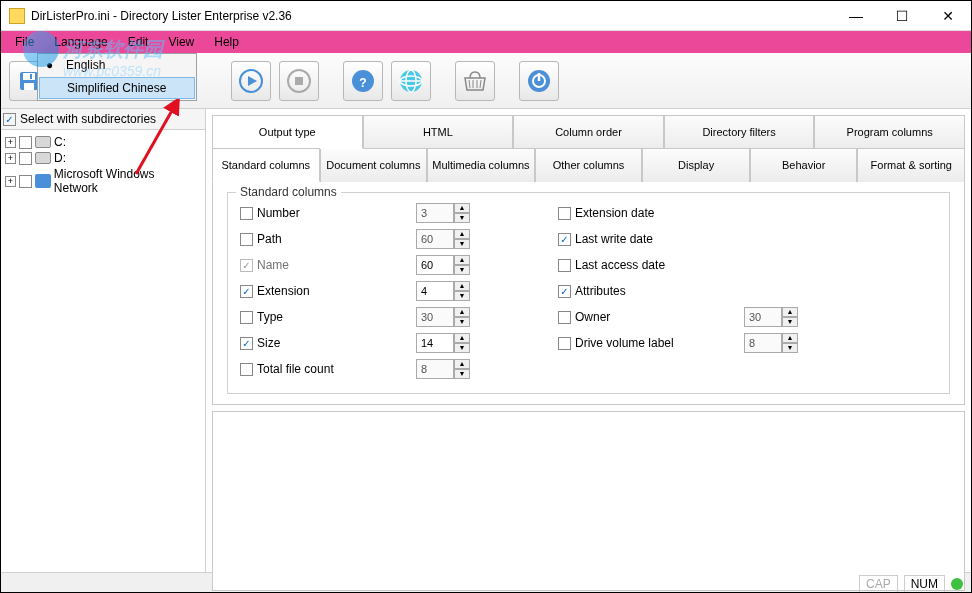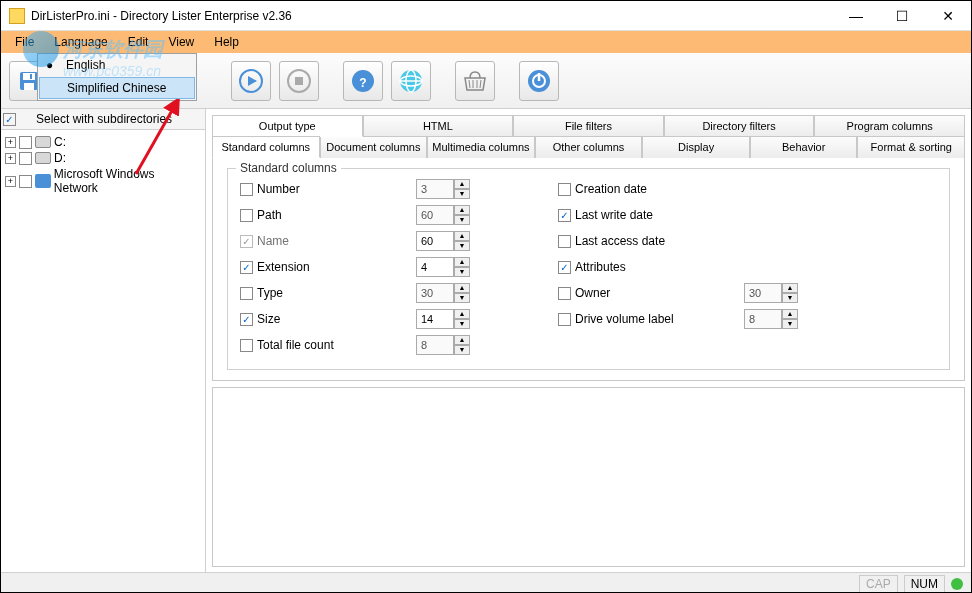--- a/index.html
+++ b/index.html
@@ -4,21 +4,21 @@
 <style>
 * { box-sizing: border-box; margin: 0; padding: 0; font-family: "Segoe UI", Tahoma, sans-serif; font-size: 12px; }
 body { background: #fff; width: 972px; height: 593px; overflow: hidden; position: relative; border: 1px solid #000; }
 
 .titlebar { height: 30px; background: #fff; display: flex; align-items: center; padding-left: 8px; border-bottom: 1px solid #e0e0e0; }
 .titlebar-icon { width: 16px; height: 16px; background: #ffd860; border: 1px solid #d4a020; margin-right: 6px; }
 .titlebar-text { flex: 1; color: #000; font-size: 12px; }
 .titlebar-btns { display: flex; height: 100%; }
 .titlebar-btn { width: 46px; height: 100%; display: flex; align-items: center; justify-content: center; color: #000; font-size: 14px; }
 
-.menubar { height: 22px; background: #fdba74; display: flex; align-items: center; padding-left: 6px; gap: 4px; }
+.menubar { height: 22px; background: #ec4899; display: flex; align-items: center; padding-left: 6px; gap: 4px; }
 .menu-item { padding: 2px 8px; }
 
 .watermark { position: absolute; left: 22px; top: 30px; pointer-events: none; opacity: 0.5; z-index: 50; font-style: italic; }
 .watermark .logo { display: flex; align-items: center; gap: 4px; }
 .wm-icon { width: 36px; height: 36px; border-radius: 50%; background: linear-gradient(135deg, #40b4ff, #0088dd); }
 .wm-text { color: #60c0ff; font-size: 20px; font-weight: bold; }
 .wm-url { color: #88d0ff; font-size: 14px; margin-left: 40px; margin-top: -4px; }
 
 .toolbar { height: 56px; background: linear-gradient(to bottom, #fcfcfc, #f0f0f0); border-bottom: 1px solid #d0d0d0; display: flex; align-items: center; padding: 0 8px; gap: 8px; position: relative; }
 .tool-btn { width: 40px; height: 40px; border: 1px solid #b8b8b8; border-radius: 3px; background: linear-gradient(to bottom, #fff, #e8e8e8); display: flex; align-items: center; justify-content: center; }
@@ -26,31 +26,31 @@
 
 .lang-popup { position: absolute; left: 36px; top: 52px; width: 160px; background: #f5f5f5; border: 1px solid #a0a0a0; z-index: 40; }
 .lang-item { padding: 4px 8px 4px 28px; position: relative; }
 .lang-item.hl { background: #cce4f7; border: 1px solid #7fb8e4; margin: 1px; padding: 3px 7px 3px 27px; }
 .lang-check { position: absolute; left: 8px; top: 4px; }
 
 .red-arrow { position: absolute; left: 125px; top: 98px; z-index: 45; pointer-events: none; }
 
 .main { display: flex; height: calc(100% - 128px); }
 .left-panel { width: 205px; border-right: 1px solid #d0d0d0; }
-.subdirs-chk { display: flex; align-items: center; gap: 20px; padding: 3px 2px; background: #f5f5f5; border-bottom: 1px solid #d0d0d0; }
+.subdirs-chk { display: flex; align-items: center; gap: 4px; padding: 3px 2px; background: #f5f5f5; border-bottom: 1px solid #d0d0d0; }
 .tree { padding: 4px; }
 .tree-row { display: flex; align-items: center; gap: 3px; padding: 1px 0; }
 .tree-exp { width: 11px; height: 11px; border: 1px solid #888; display: flex; align-items: center; justify-content: center; font-size: 9px; line-height: 1; }
 .tree-chk { width: 13px; height: 13px; border: 1px solid #888; }
 .drive-icon { width: 16px; height: 12px; background: #d8d8d8; border: 1px solid #888; border-radius: 2px; }
 .net-icon { width: 16px; height: 14px; background: #4a90d8; border-radius: 2px; }
 
 .right-panel { flex: 1; padding: 6px; display: flex; flex-direction: column; gap: 6px; }
 .tabs-row { display: flex; }
-.tab { flex: 1; text-align: center; padding: 4px 4px; border: 1px solid #c8c8c8; border-bottom: none; background: linear-gradient(to bottom, #fcfcfc, #ececec); font-size: 11px; white-space: nowrap; overflow: hidden; }
+.tab { flex: 1; text-align: center; padding: 10px 4px; border: 1px solid #c8c8c8; border-bottom: none; background: linear-gradient(to bottom, #fcfcfc, #ececec); font-size: 11px; white-space: nowrap; overflow: hidden; }
 .tab.active { background: #fff; border-bottom: 1px solid #fff; position: relative; z-index: 2; }
 .tab-body { border: 1px solid #c8c8c8; padding: 10px 14px; background: #fff; margin-top: -1px; }
 
 .fieldset { border: 1px solid #d0d0d0; padding: 10px 12px 14px 12px; position: relative; }
 .fieldset-label { position: absolute; top: -8px; left: 8px; background: #fff; padding: 0 4px; color: #333; }
 .cols-grid { display: grid; grid-template-columns: 160px 70px 40px 170px 70px; gap: 6px 16px; align-items: center; }
 .chk-row { display: flex; align-items: center; gap: 4px; }
 .chk { width: 13px; height: 13px; border: 1px solid #888; display: inline-flex; align-items: center; justify-content: center; font-size: 10px; color: #0066cc; }
 .chk.disabled { color: #999; border-color: #bbb; }
 .chk.checked::after { content: "✓"; }
@@ -199,21 +199,21 @@
         <span>Microsoft Windows Network</span>
       </div>
     </div>
   </div>
 
   <div class="right-panel">
     <div>
       <div class="tabs-row">
         <div class="tab active">Output type</div>
         <div class="tab">HTML</div>
-        <div class="tab">File filters</div>
+        <div class="tab">Column order</div>
         <div class="tab">Directory filters</div>
         <div class="tab">Program columns</div>
       </div>
       <div class="tabs-row" style="margin-top:-1px">
         <div class="tab active">Standard columns</div>
         <div class="tab">Document columns</div>
         <div class="tab">Multimedia columns</div>
         <div class="tab">Other columns</div>
         <div class="tab">Display</div>
         <div class="tab">Behavior</div>
@@ -230,21 +230,21 @@
             <div class="spin">
                 <input disabled="" value="3" style="">
                 <div class="spin-btns">
                   <span>▲</span>
                   <span>▼</span>
                 </div>
               </div>
             <div></div>
             <div class="chk-row">
                 <span class="chk"></span>
-                <span>Creation date</span>
+                <span>Extension date</span>
               </div>
             <div></div>
 
             <div class="chk-row">
                 <span class="chk"></span>
                 <span>Path</span>
               </div>
             <div class="spin">
                 <input disabled="" value="60" style="">
                 <div class="spin-btns">

